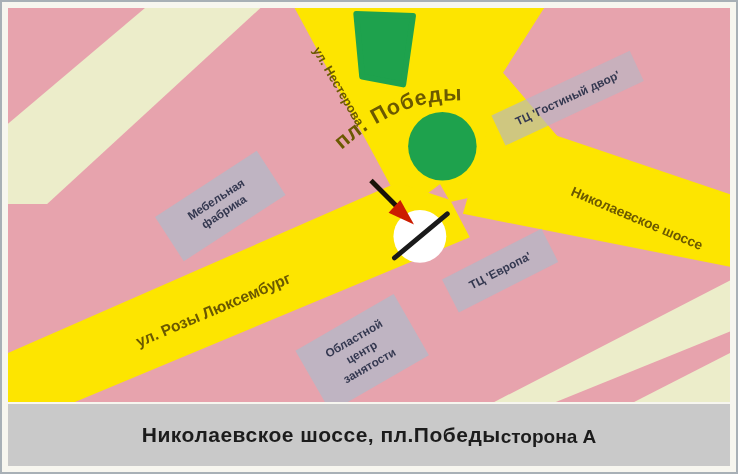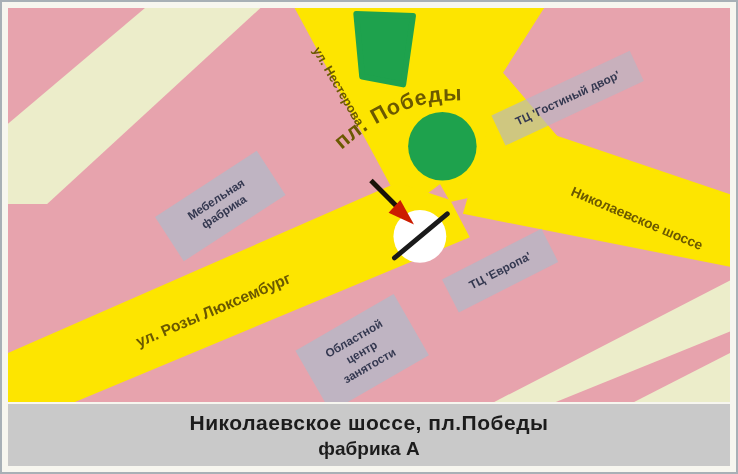--- a/index.html
+++ b/index.html
@@ -10,21 +10,21 @@
     background:#f7f6ef;
     padding:6px;
     display:flex;flex-direction:column;
     font-family:"Liberation Sans",sans-serif;
   }
   .map-area{flex:1;position:relative;overflow:hidden;}
   .map-area svg{width:100%;height:100%;display:block;}
   .caption{
     height:62px;margin-top:2px;
     background:#c9c9c9;
-    display:flex;flex-direction:column;align-items:center;justify-content:center;
+    display:flex;flex-direction:row;align-items:center;justify-content:center;
     color:#1c1c1c;
   }
   .caption .line1{font-size:21px;font-weight:bold;letter-spacing:.5px;}
   .caption .line2{font-size:19px;font-weight:bold;margin-top:3px;}
   text{font-family:"Liberation Sans",sans-serif;}
   .street-label{fill:#6b5900;font-weight:bold;}
   .bldg-label{fill:#343850;font-weight:bold;}
 </style>
 </head>
 <body>
@@ -104,15 +104,15 @@
 
       <g>
         <line x1="371" y1="176" x2="398" y2="203" stroke="#1a1208" stroke-width="5"></line>
         <polygon points="415,221 389,209 401,196" fill="#cc1c00"></polygon>
       </g>
     </svg>
   </div>
 
   <div class="caption">
     <div class="line1">Николаевское шоссе, пл.Победы</div>
-    <div class="line2">фабрика А</div>
+    <div class="line2">сторона А</div>
   </div>
 </div>
 
 </body></html>

